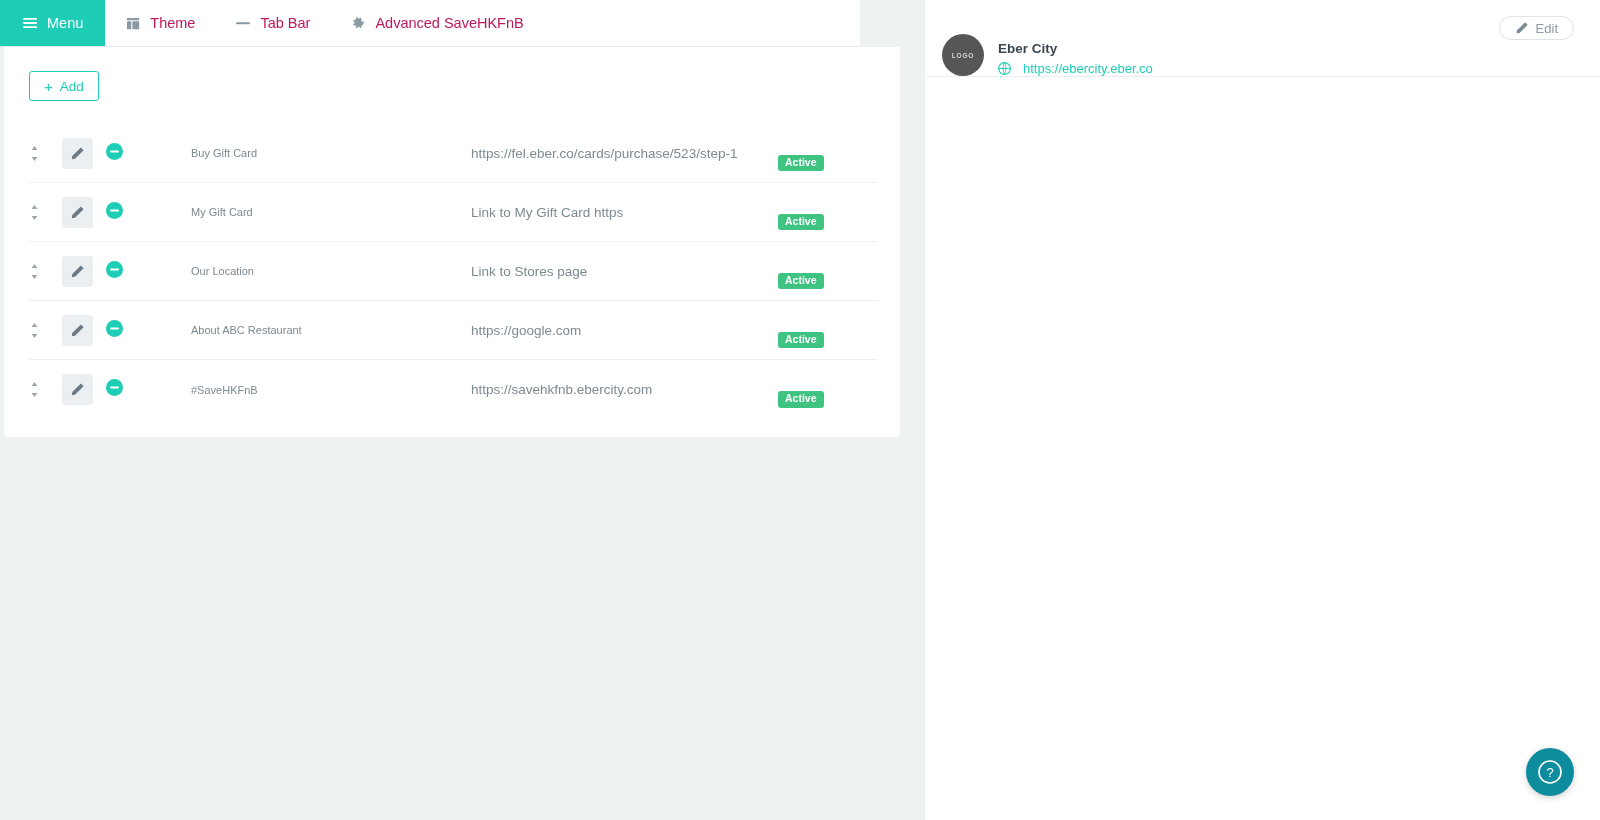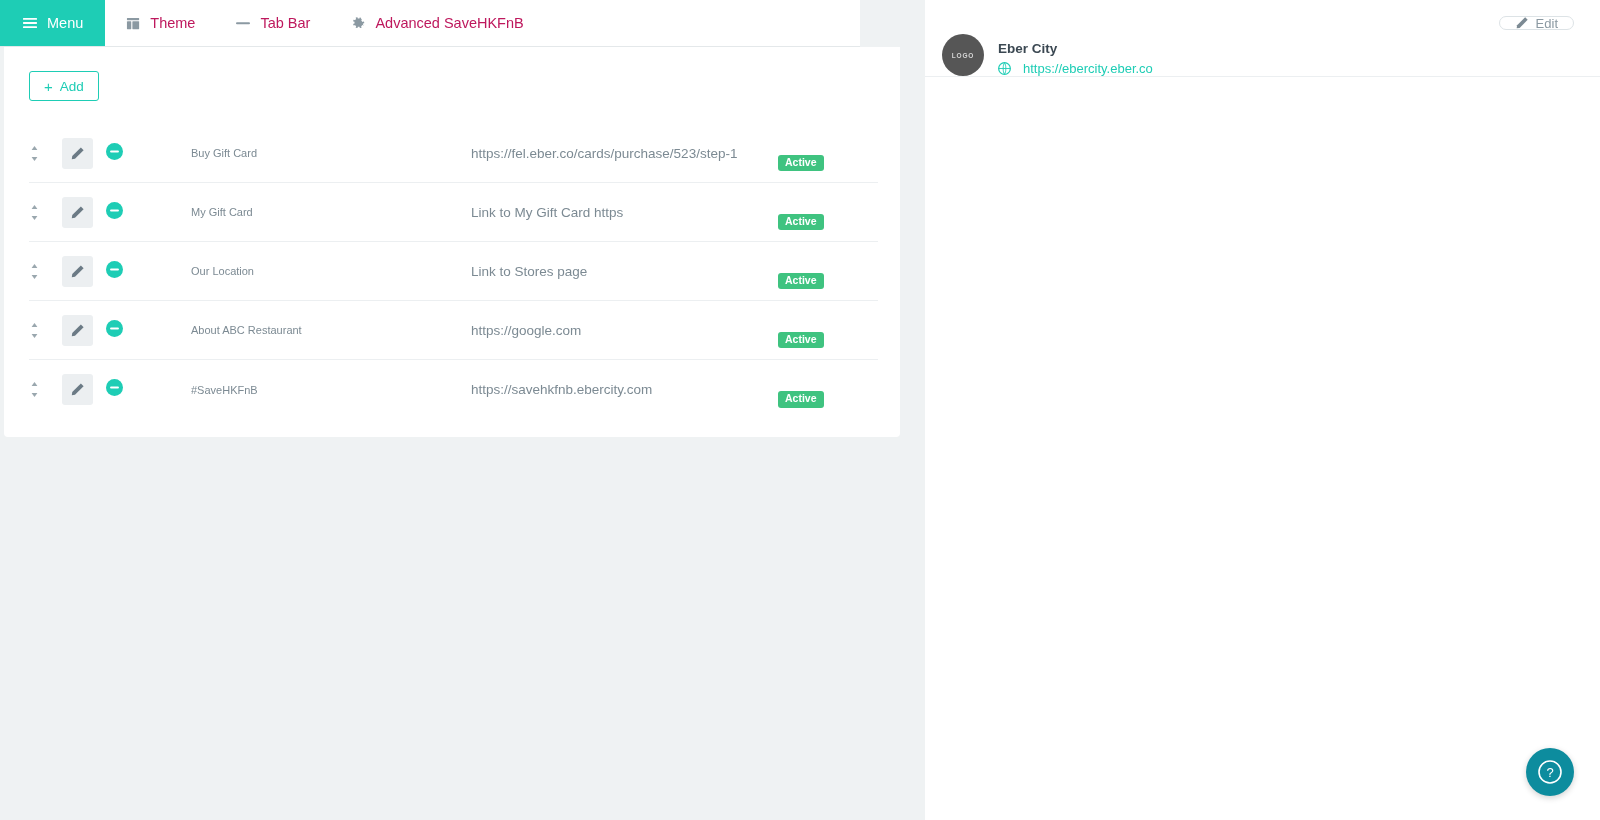--- a/index.html
+++ b/index.html
@@ -106,21 +106,21 @@
     font-size: 6.5px; letter-spacing: .8px; font-weight: bold;
     flex: none;
   }
   .head-text { margin-left: 14px; }
   .store-name { font-size: 13.5px; font-weight: bold; color: #3b4852; line-height: 1.5; }
   .store-url-row { display: flex; align-items: center; gap: 12px; margin-top: 2px; }
   .store-url { font-size: 13px; color: #1ecdb5; }
   .btn-edit {
     position: absolute; right: 26px; top: 16px;
     display: inline-flex; align-items: center; gap: 7px;
-    height: 14px; padding: 0 15px;
+    height: 24px; padding: 0 15px;
     background: #fff; color: #8b99a2;
     border: 1px solid #dde3e6; border-radius: 15px;
     font-size: 13px; cursor: pointer; user-select: none;
   }
 
   .help-btn {
     position: absolute; right: 26px; bottom: 24px;
     width: 48px; height: 48px; border-radius: 50%;
     background: #0d8c9e;
     display: flex; align-items: center; justify-content: center;

